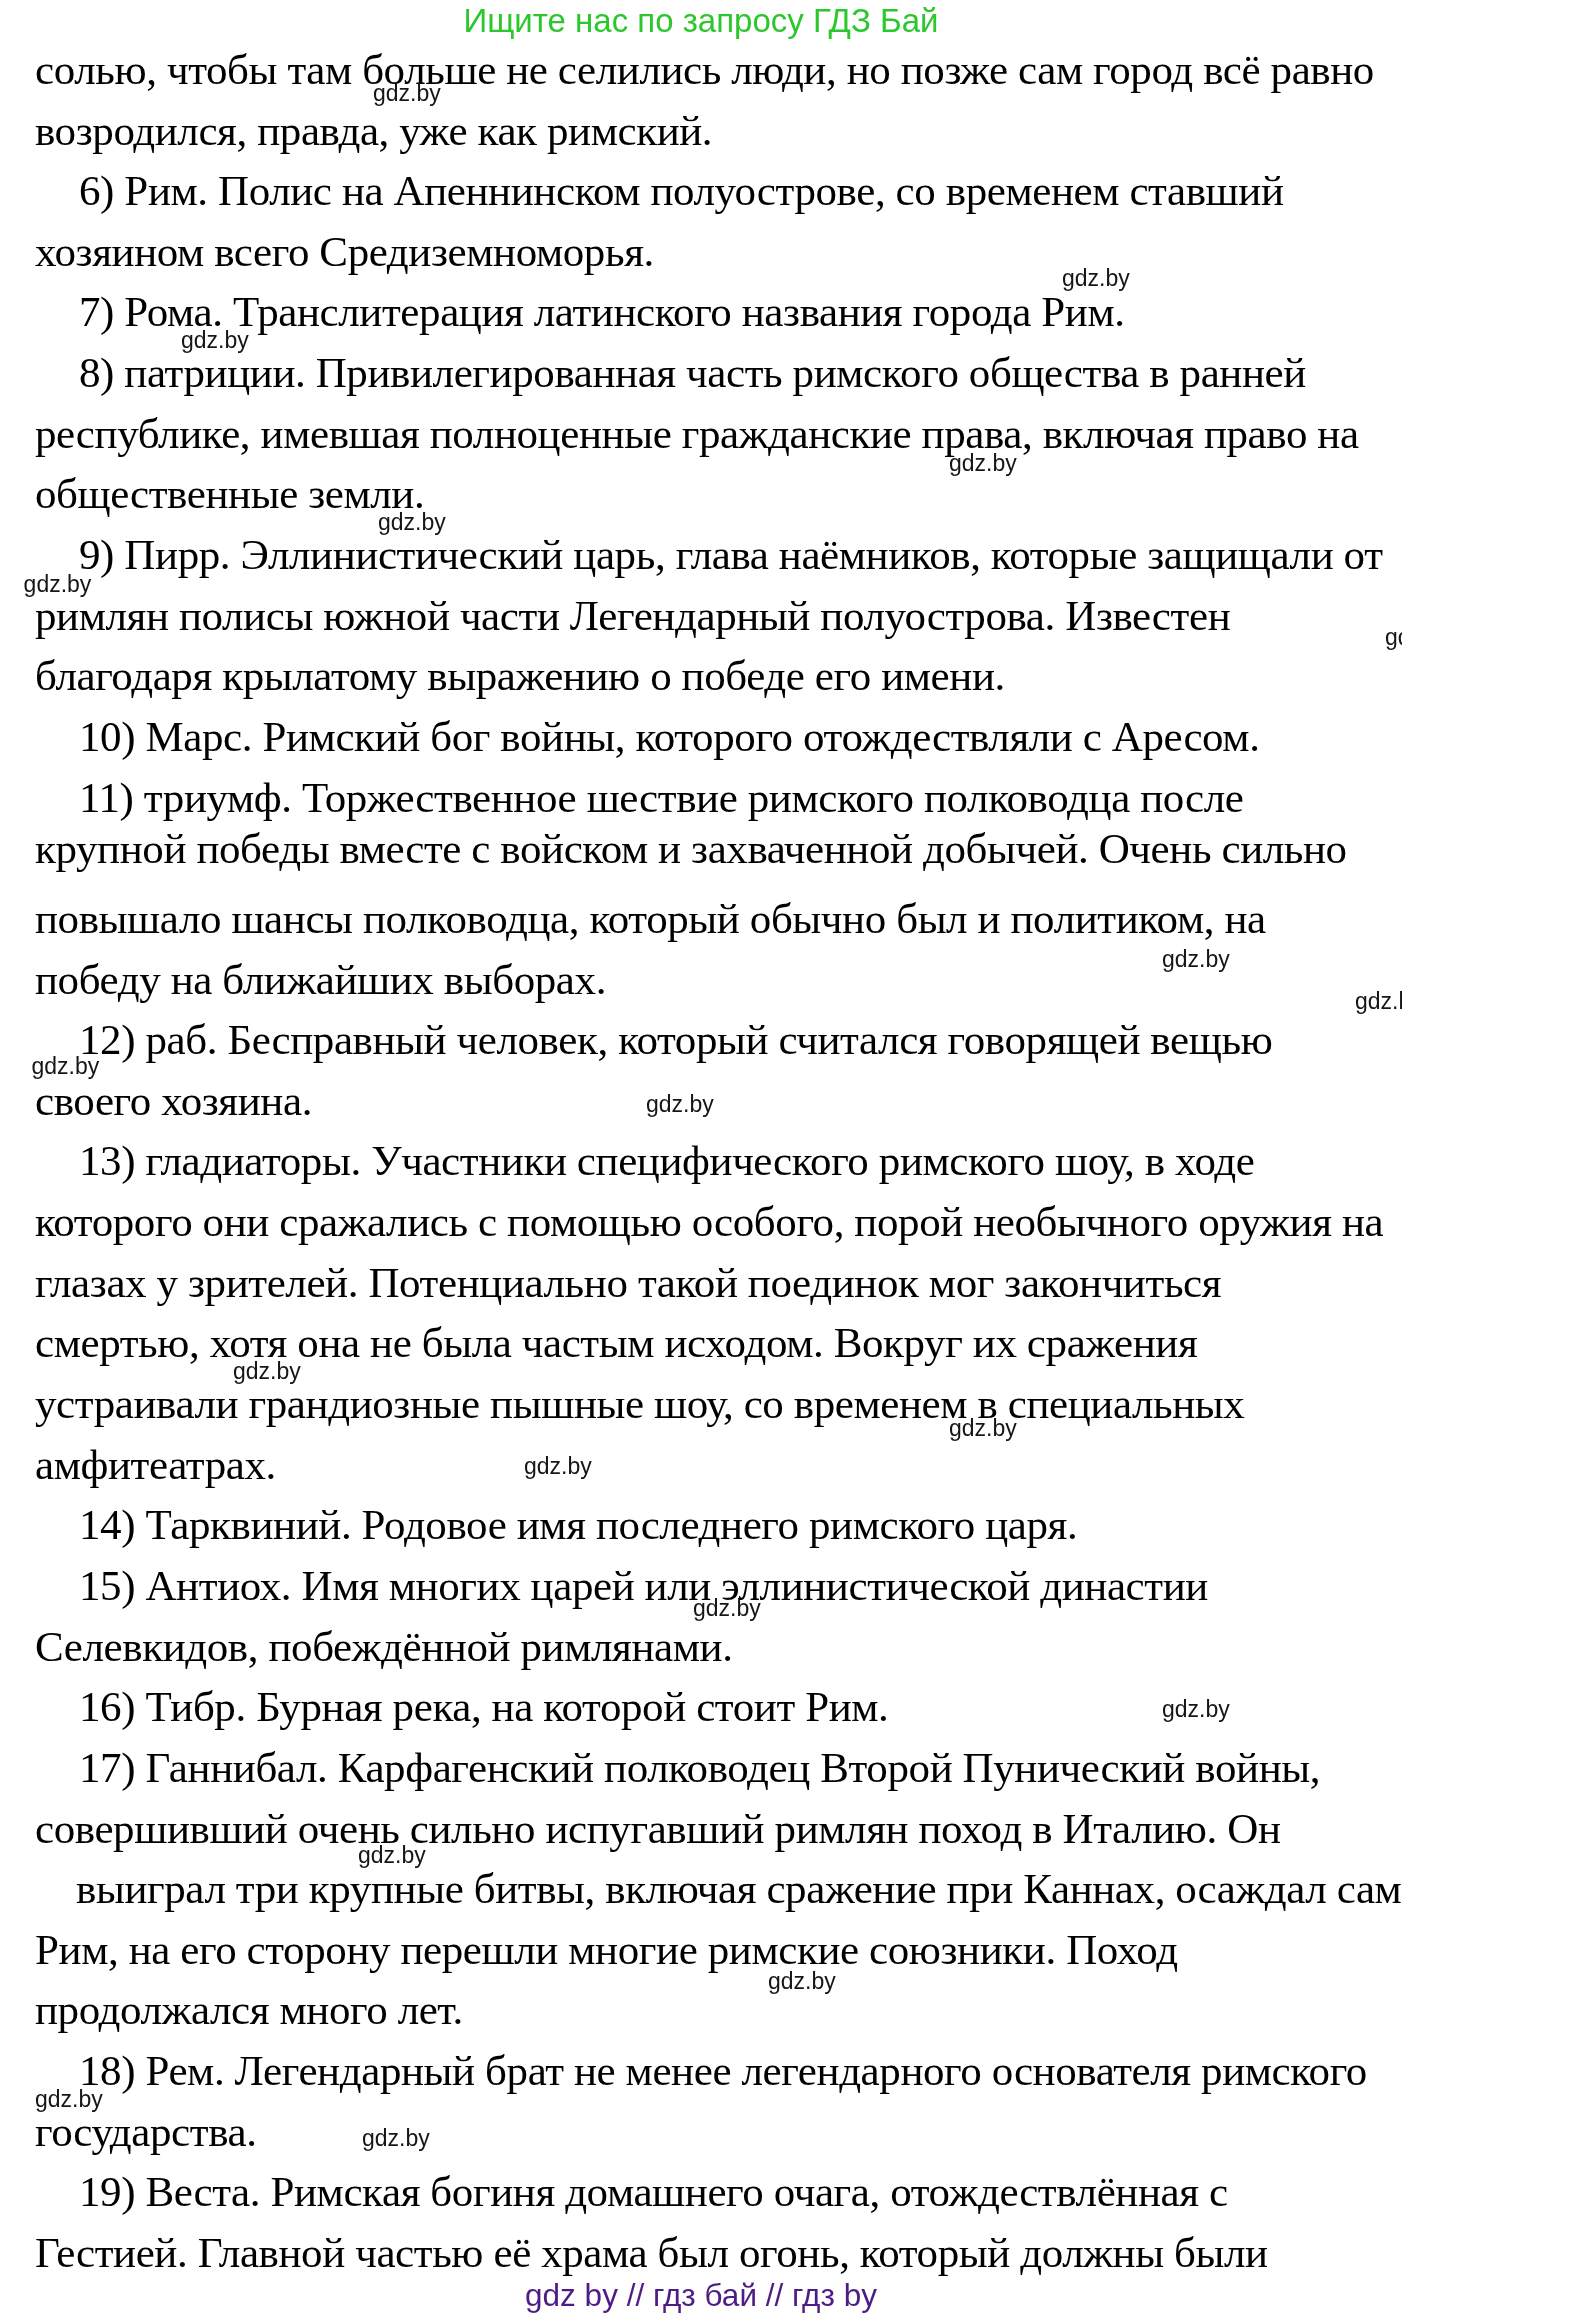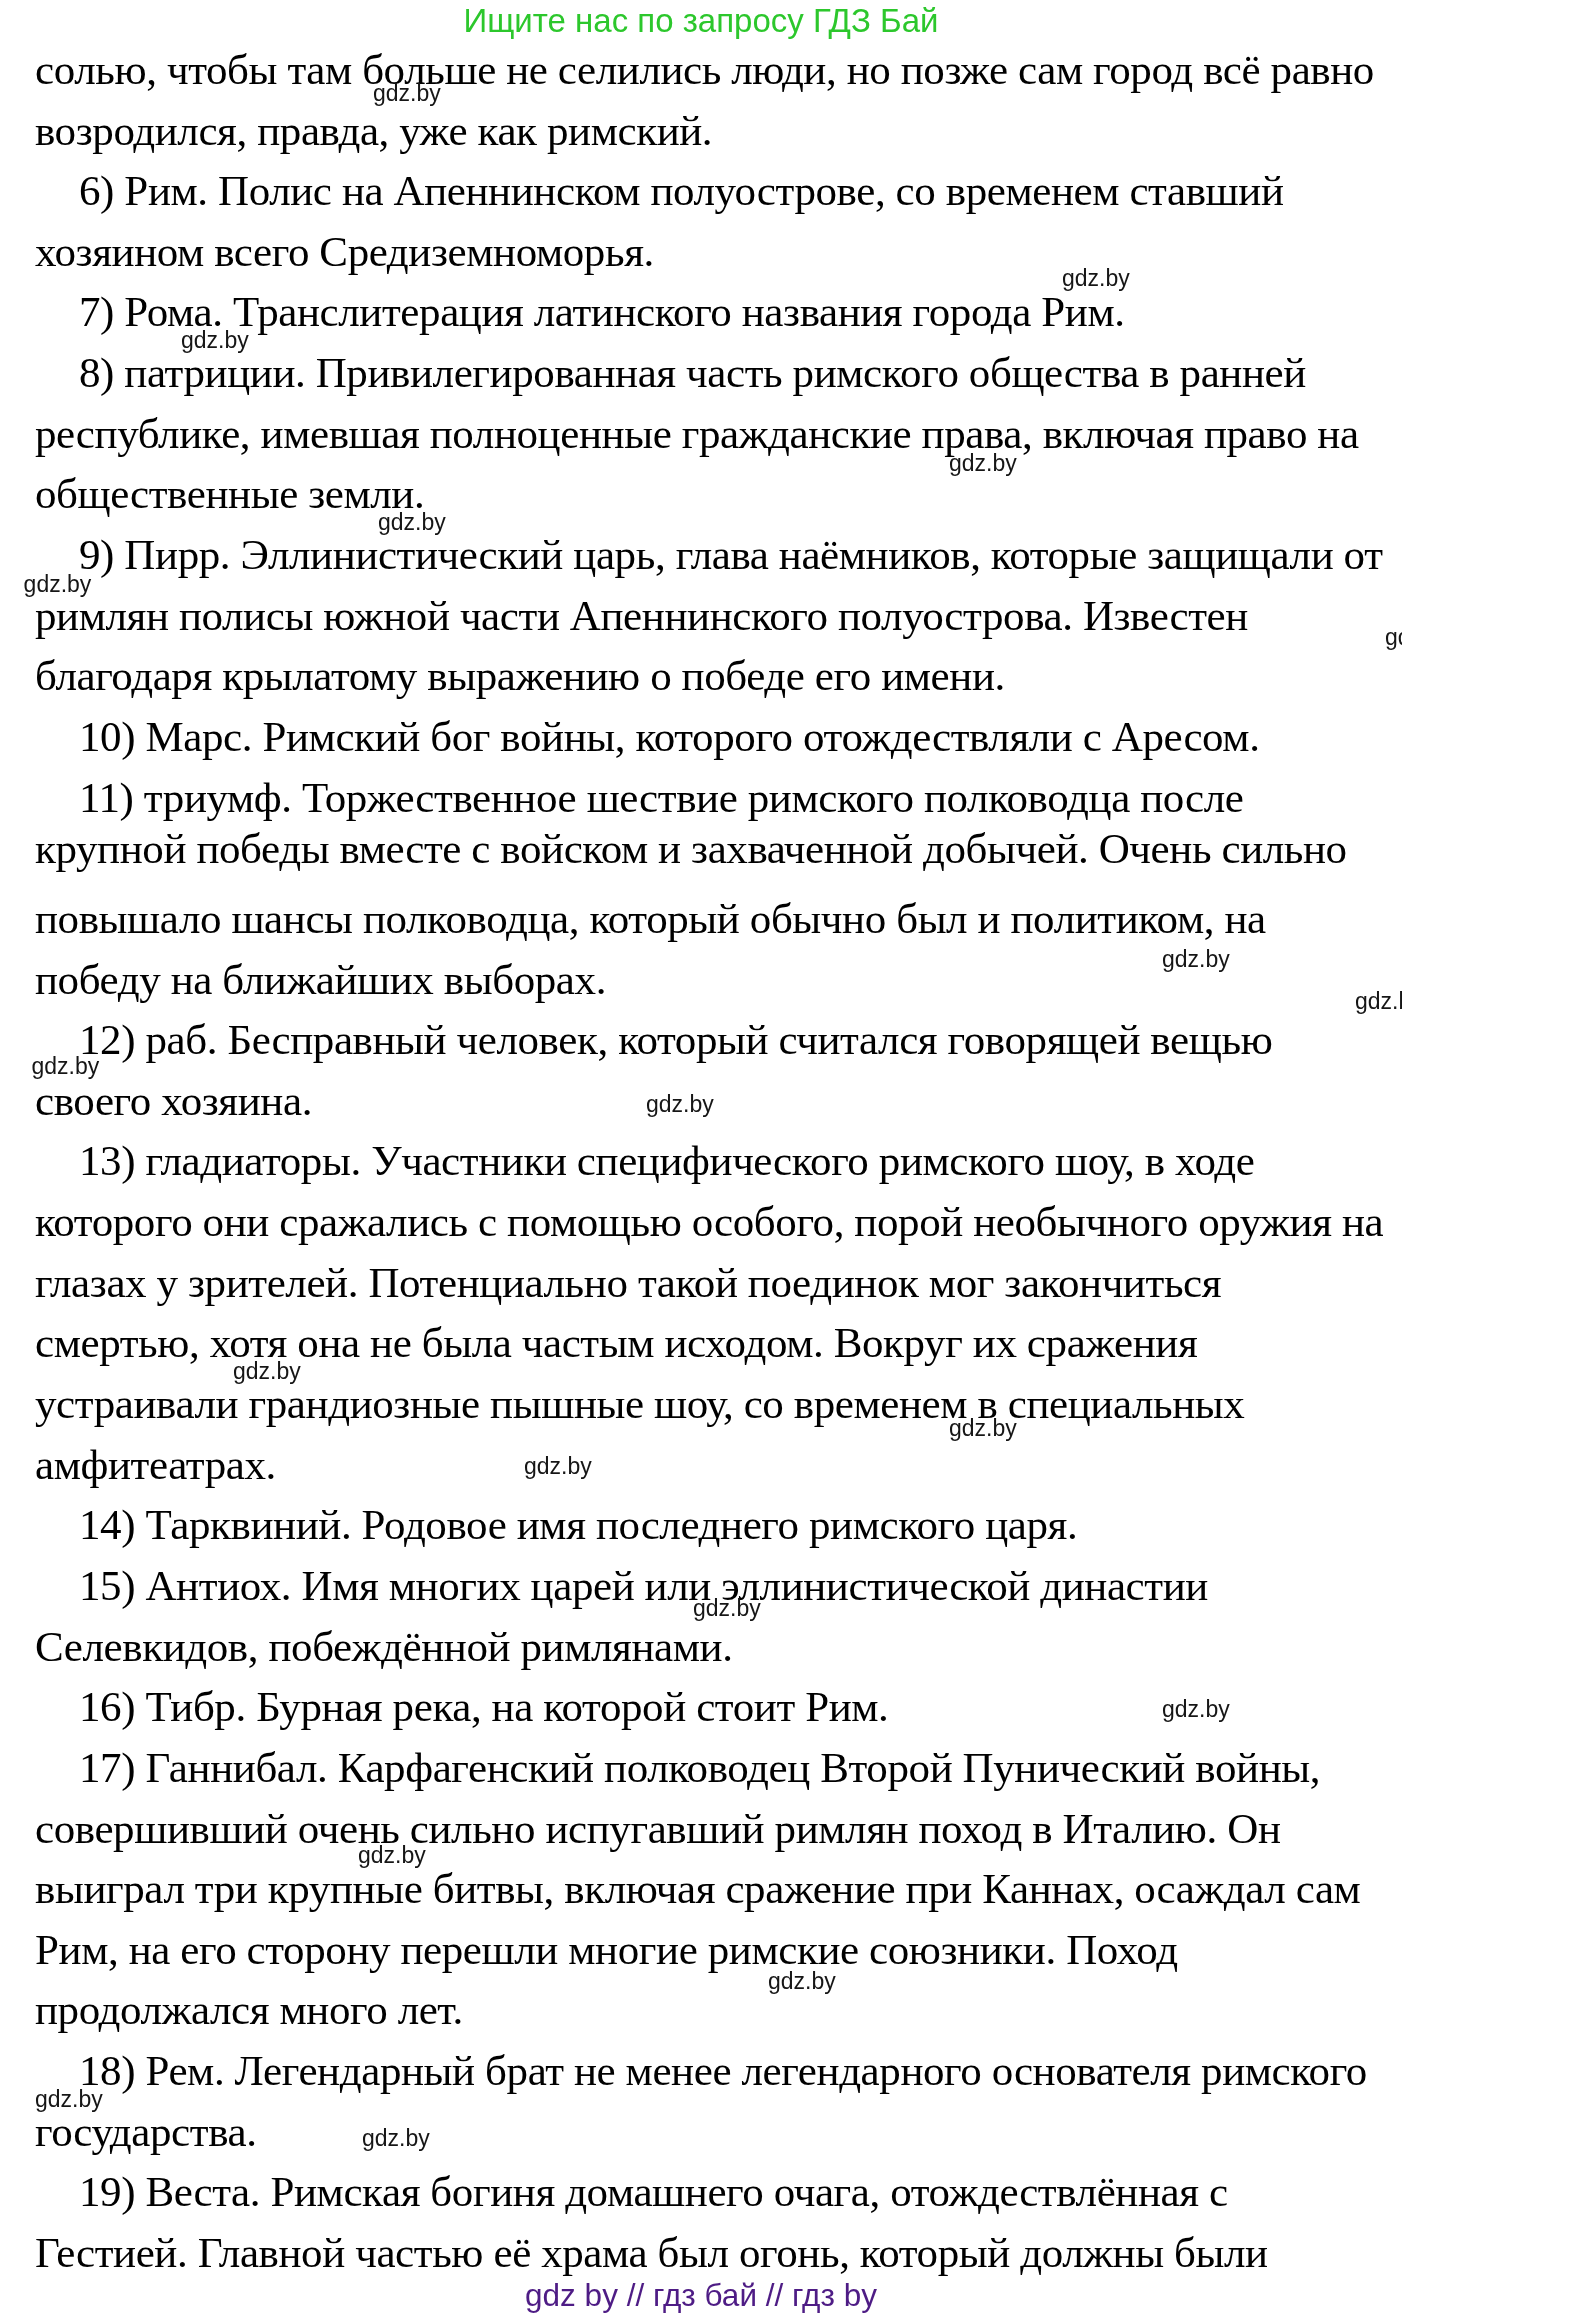--- a/index.html
+++ b/index.html
@@ -60,42 +60,42 @@
   <main>
       <div class="text-line" style="top: 45px;">солью, чтобы там больше не селились люди, но позже сам город всё равно</div>
       <div class="text-line" style="top: 106px;">возродился, правда, уже как римский.</div>
       <div class="text-line indent" style="top: 166px;">6) Рим. Полис на Апеннинском полуострове, со временем ставший</div>
       <div class="text-line" style="top: 227px;">хозяином всего Средиземноморья.</div>
       <div class="text-line indent" style="top: 287px;">7) Рома. Транслитерация латинского названия города Рим.</div>
       <div class="text-line indent" style="top: 348px;">8) патриции. Привилегированная часть римского общества в ранней</div>
       <div class="text-line" style="top: 409px;">республике, имевшая полноценные гражданские права, включая право на</div>
       <div class="text-line" style="top: 469px;">общественные земли.</div>
       <div class="text-line indent" style="top: 530px;">9) Пирр. Эллинистический царь, глава наёмников, которые защищали от</div>
-      <div class="text-line" style="top: 591px;">римлян полисы южной части Апеннинского полуострова. Известен</div>
+      <div class="text-line" style="top: 591px;">римлян полисы южной части Легендарный полуострова. Известен</div>
       <div class="text-line" style="top: 651px;">благодаря крылатому выражению о победе его имени.</div>
       <div class="text-line indent" style="top: 712px;">10) Марс. Римский бог войны, которого отождествляли с Аресом.</div>
       <div class="text-line indent" style="top: 773px;">11) триумф. Торжественное шествие римского полководца после</div>
       <div class="text-line" style="top: 824px;">крупной победы вместе с войском и захваченной добычей. Очень сильно</div>
       <div class="text-line" style="top: 894px;">повышало шансы полководца, который обычно был и политиком, на</div>
       <div class="text-line" style="top: 955px;">победу на ближайших выборах.</div>
       <div class="text-line indent" style="top: 1015px;">12) раб. Бесправный человек, который считался говорящей вещью</div>
       <div class="text-line" style="top: 1076px;">своего хозяина.</div>
       <div class="text-line indent" style="top: 1136px;">13) гладиаторы. Участники специфического римского шоу, в ходе</div>
       <div class="text-line" style="top: 1197px;">которого они сражались с помощью особого, порой необычного оружия на</div>
       <div class="text-line" style="top: 1258px;">глазах у зрителей. Потенциально такой поединок мог закончиться</div>
       <div class="text-line" style="top: 1318px;">смертью, хотя она не была частым исходом. Вокруг их сражения</div>
       <div class="text-line" style="top: 1379px;">устраивали грандиозные пышные шоу, со временем в специальных</div>
       <div class="text-line" style="top: 1440px;">амфитеатрах.</div>
       <div class="text-line indent" style="top: 1500px;">14) Тарквиний. Родовое имя последнего римского царя.</div>
       <div class="text-line indent" style="top: 1561px;">15) Антиох. Имя многих царей или эллинистической династии</div>
       <div class="text-line" style="top: 1622px;">Селевкидов, побеждённой римлянами.</div>
       <div class="text-line indent" style="top: 1682px;">16) Тибр. Бурная река, на которой стоит Рим.</div>
       <div class="text-line indent" style="top: 1743px;">17) Ганнибал. Карфагенский полководец Второй Пунический войны,</div>
       <div class="text-line" style="top: 1804px;">совершивший очень сильно испугавший римлян поход в Италию. Он</div>
-      <div class="text-line" style="top: 1864px;">выиграл три крупные битвы, включая сражение при Каннах, осаждал сам</div>
+      <div class="text-line" style="top: 1864px; margin-left: 41px;">выиграл три крупные битвы, включая сражение при Каннах, осаждал сам</div>
       <div class="text-line" style="top: 1925px;">Рим, на его сторону перешли многие римские союзники. Поход</div>
       <div class="text-line" style="top: 1985px; text-align: center;">продолжался много лет.</div>
       <div class="text-line indent" style="top: 2046px;">18) Рем. Легендарный брат не менее легендарного основателя римского</div>
       <div class="text-line" style="top: 2107px;">государства.</div>
       <div class="text-line indent" style="top: 2167px;">19) Веста. Римская богиня домашнего очага, отождествлённая с</div>
       <div class="text-line" style="top: 2228px;">Гестией. Главной частью её храма был огонь, который должны были</div>
       <span class="watermark" style="left: 373px; top: 81px; color: rgb(22, 22, 22);">gdz.by</span>
       <span class="watermark" style="left: 1463px; top: 191px; color: rgb(22, 22, 22);">gdz.by</span>
       <span class="watermark" style="left: 1062px; top: 266px; color: rgb(22, 22, 22);">gdz.by</span>
       <span class="watermark" style="left: 181px; top: 328px; color: rgb(22, 22, 22);">gdz.by</span>

